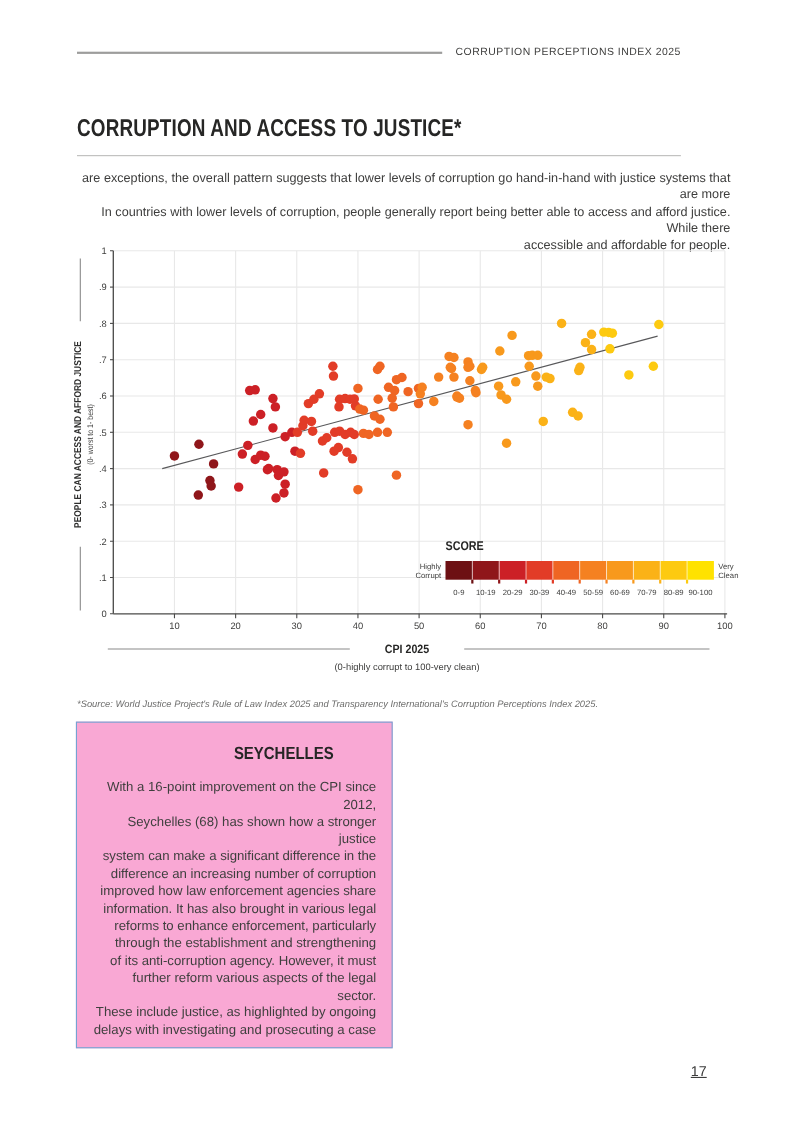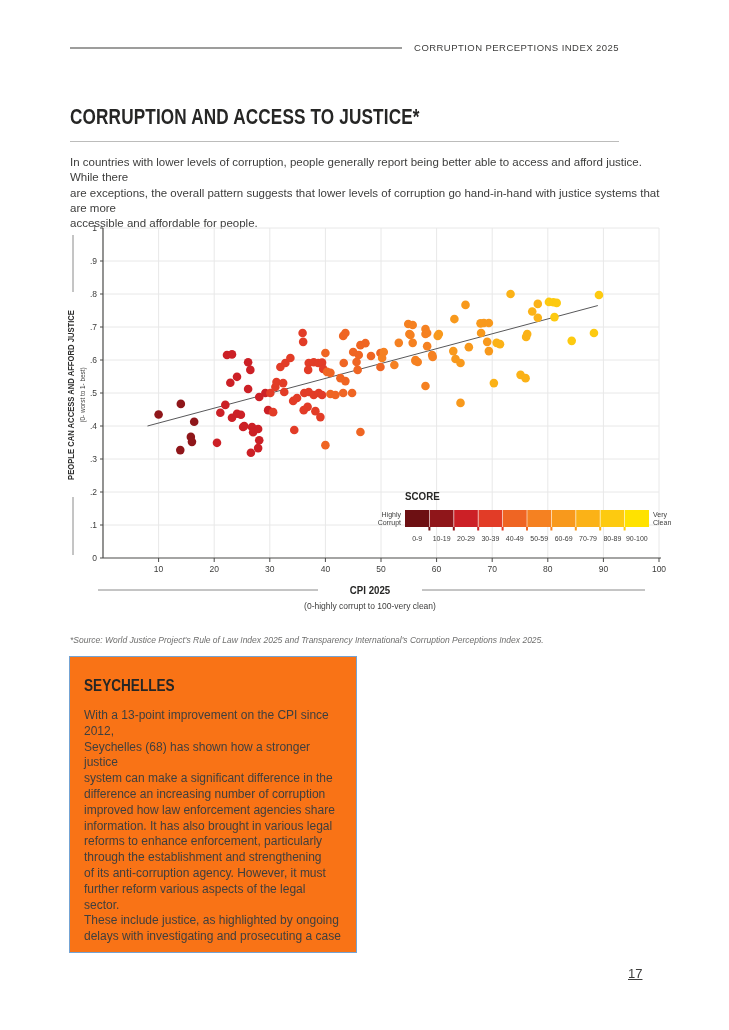--- a/index.html
+++ b/index.html
@@ -1,17 +1,17 @@
 <!DOCTYPE html>
 <html><head>
 <meta charset="utf-8">
 <style>
   html,body{margin:0;padding:0;background:#fff;}
   body{font-family:"Liberation Sans",sans-serif;color:#3d3d3c;}
-  .page{position:relative;width:688px;height:1030px;background:#ffffff;overflow:hidden;}
+  .page{position:relative;width:688px;height:1030px;background:#ffffff;overflow:hidden;text-align:right;}
 
   
   .hdr{position:absolute;left:70px;right:69px;top:42px;display:flex;align-items:center;}
   .hdr-line{flex:1;height:2px;background:#9d9d9c;margin-right:12px;}
   .hdr-text{font-size:9.5px;letter-spacing:.45px;color:#3d3d3c;white-space:nowrap;}
 
   
   .art-title{position:absolute;left:70px;top:104px;font-size:22px;font-weight:700;color:#262625;
              letter-spacing:.2px;transform:scaleX(.78);transform-origin:0 50%;white-space:nowrap;}
   .title-rule{position:absolute;left:70px;right:69px;top:141px;height:1px;background:#bcbcbb;}
@@ -42,22 +42,22 @@
 
   <div class="hdr">
     <div class="hdr-line"></div>
     <div class="hdr-text">CORRUPTION PERCEPTIONS INDEX 2025</div>
   </div>
 
   <div class="art-title">CORRUPTION AND ACCESS TO JUSTICE*</div>
   <div class="title-rule"></div>
 
   <div class="intro" id="intro">
+      <div>are exceptions, the overall pattern suggests that lower levels of corruption go hand-in-hand with justice systems that are more</div>
       <div>In countries with lower levels of corruption, people generally report being better able to access and afford justice. While there</div>
-      <div>are exceptions, the overall pattern suggests that lower levels of corruption go hand-in-hand with justice systems that are more</div>
       <div>accessible and affordable for people.</div>
     </div>
 
   <div class="chart-wrap">
     <svg id="chart" width="612" height="400" viewBox="0 0 612 400">
         <line x1="98.6" y1="6" x2="98.6" y2="336" stroke="#e8e8e8" stroke-width="1"></line>
         <line x1="154.2" y1="6" x2="154.2" y2="336" stroke="#e8e8e8" stroke-width="1"></line>
         <line x1="209.79999999999998" y1="6" x2="209.79999999999998" y2="336" stroke="#e8e8e8" stroke-width="1"></line>
         <line x1="265.4" y1="6" x2="265.4" y2="336" stroke="#e8e8e8" stroke-width="1"></line>
         <line x1="321" y1="6" x2="321" y2="336" stroke="#e8e8e8" stroke-width="1"></line>
@@ -310,24 +310,24 @@
           <text x="0" y="0" text-anchor="middle" font-size="11" font-weight="bold" fill="#262625">CPI 2025</text>
         </g>
         <line x1="38" y1="368" x2="258" y2="368" stroke="#8a8a8a" stroke-width="1"></line>
         <line x1="362" y1="368" x2="585" y2="368" stroke="#8a8a8a" stroke-width="1"></line>
         <text x="310" y="387" text-anchor="middle" font-size="8.5" fill="#3d3d3c">(0-highly corrupt to 100-very clean)</text>
       </svg>
   </div>
 
   <div class="source">*Source: World Justice Project's Rule of Law Index 2025 and Transparency International's Corruption Perceptions Index 2025.</div>
 
-  <div class="callout" id="callout" style="background: #f97316; border-color: rgb(116, 163, 211);">
+  <div class="callout" id="callout" style="background: #f9a8d4; border-color: rgb(116, 163, 211);">
     <div class="callout-title">SEYCHELLES</div>
     <div class="callout-body" id="callout-body">
-        <div>With a 13-point improvement on the CPI since 2012,</div>
+        <div>With a 16-point improvement on the CPI since 2012,</div>
         <div>Seychelles (68) has shown how a stronger justice</div>
         <div>system can make a significant difference in the</div>
         <div>difference an increasing number of corruption</div>
         <div>improved how law enforcement agencies share</div>
         <div>information. It has also brought in various legal</div>
         <div>reforms to enhance enforcement, particularly</div>
         <div>through the establishment and strengthening</div>
         <div>of its anti-corruption agency. However, it must</div>
         <div>further reform various aspects of the legal sector.</div>
         <div>These include justice, as highlighted by ongoing</div>

